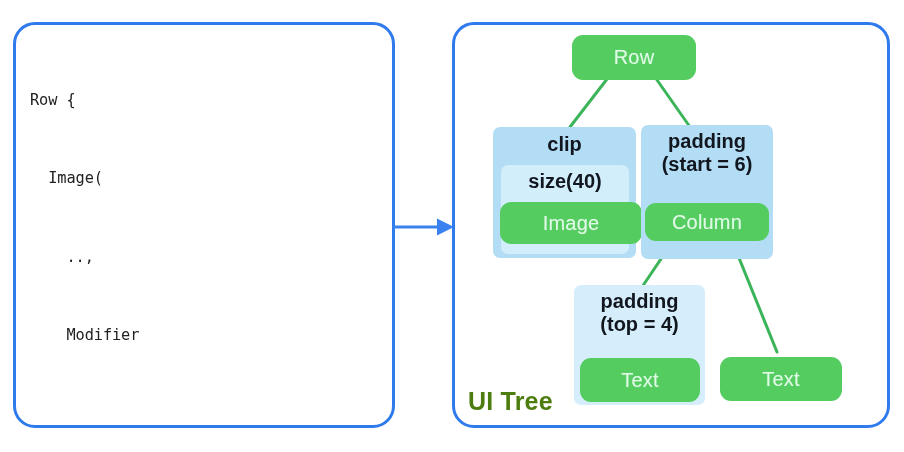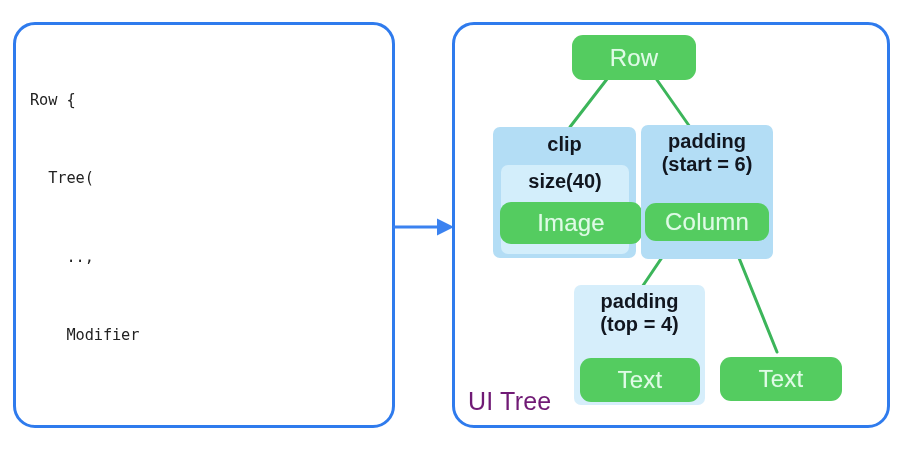--- a/index.html
+++ b/index.html
@@ -79,21 +79,21 @@
     align-items: center;
     justify-content: center;
     text-align: center;
   }
 
   
   .green-node {
     background: #54cc60;
     border-radius: 11px;
     color: #dffbe6;
-    font-size: 24px;
+    font-size: 20px;
     font-weight: 400;
     letter-spacing: 0.2px;
     text-shadow: 0 0 1px rgba(255,255,255,0.35);
   }
 
   
   .mod-box {
     border-radius: 7px;
     color: #141820;
     font-weight: bold;
@@ -110,32 +110,32 @@
     line-height: 23px;
     color: #11161f;
     width: 100%;
   }
 
   #ui-tree-label {
     position: absolute;
     left: 468px;
     top: 387px;
     font-size: 25px;
-    font-weight: normal;
-    color: #701a75;
+    font-weight: bold;
+    color: #4d7c0f;
     letter-spacing: 0.2px;
   }
 </style>
 </head>
 <body>
 
 <div class="panel" id="code-panel">
   <div class="code-block">
     <div class="code-line">Row {</div>
-    <div class="code-line">  Tree(</div>
+    <div class="code-line">  Image(</div>
     <div class="code-line">    ..,</div>
     <div class="code-line">    Modifier</div>
     
     
     
     
     
     
     
     

